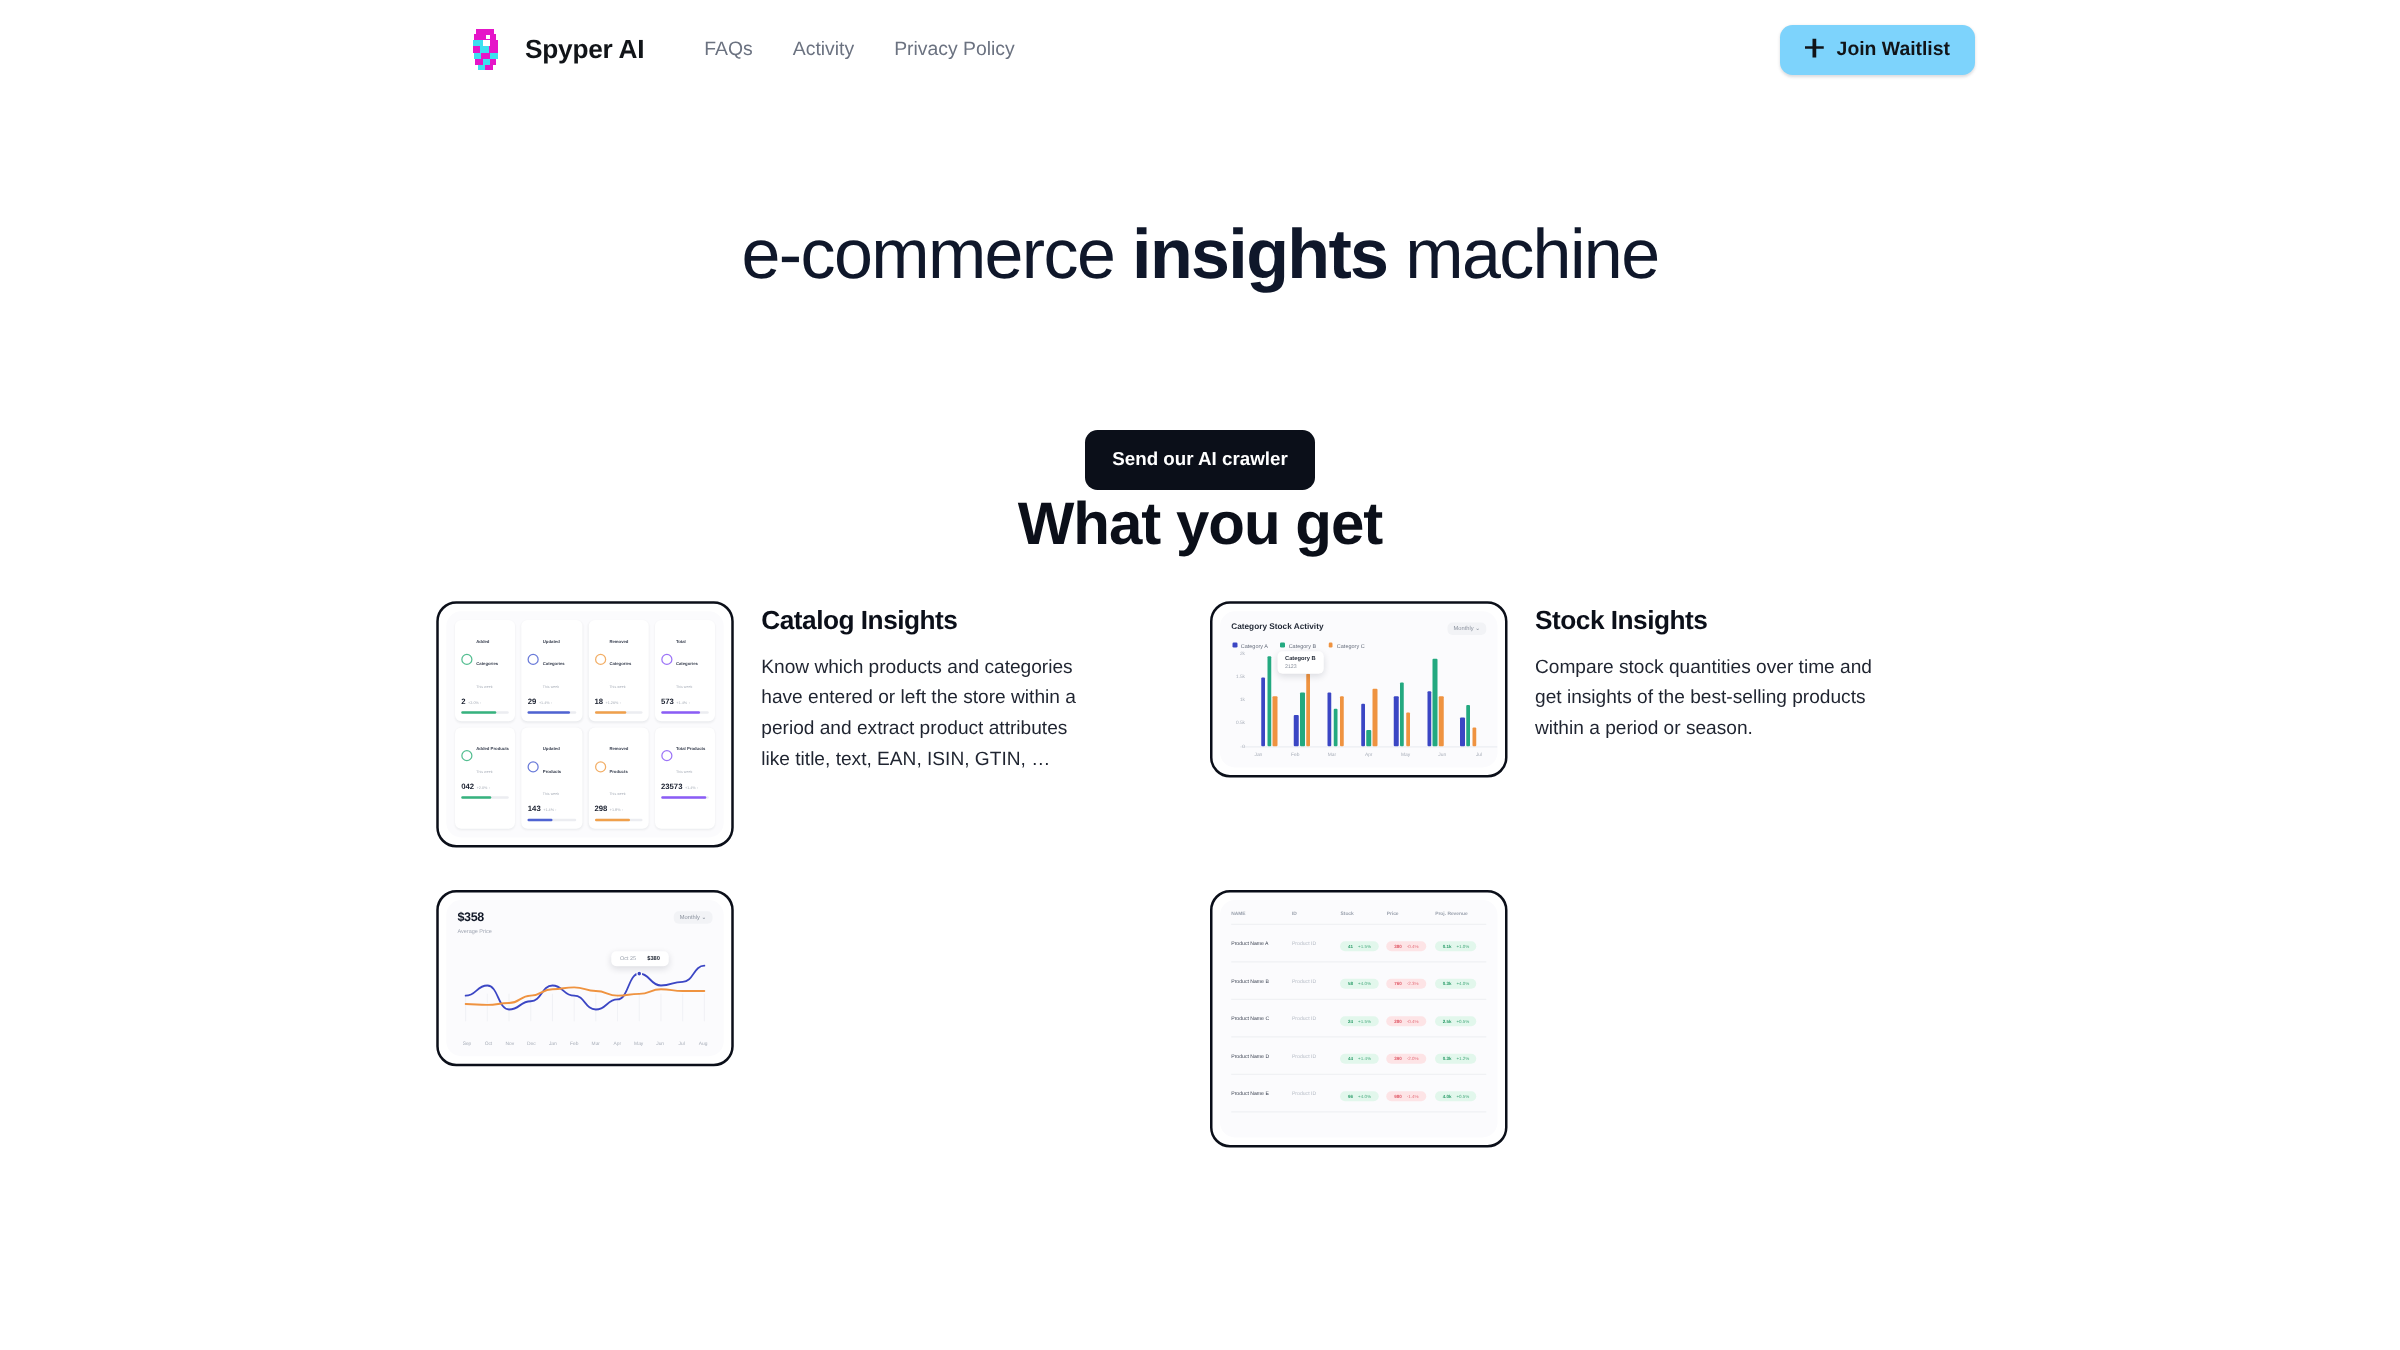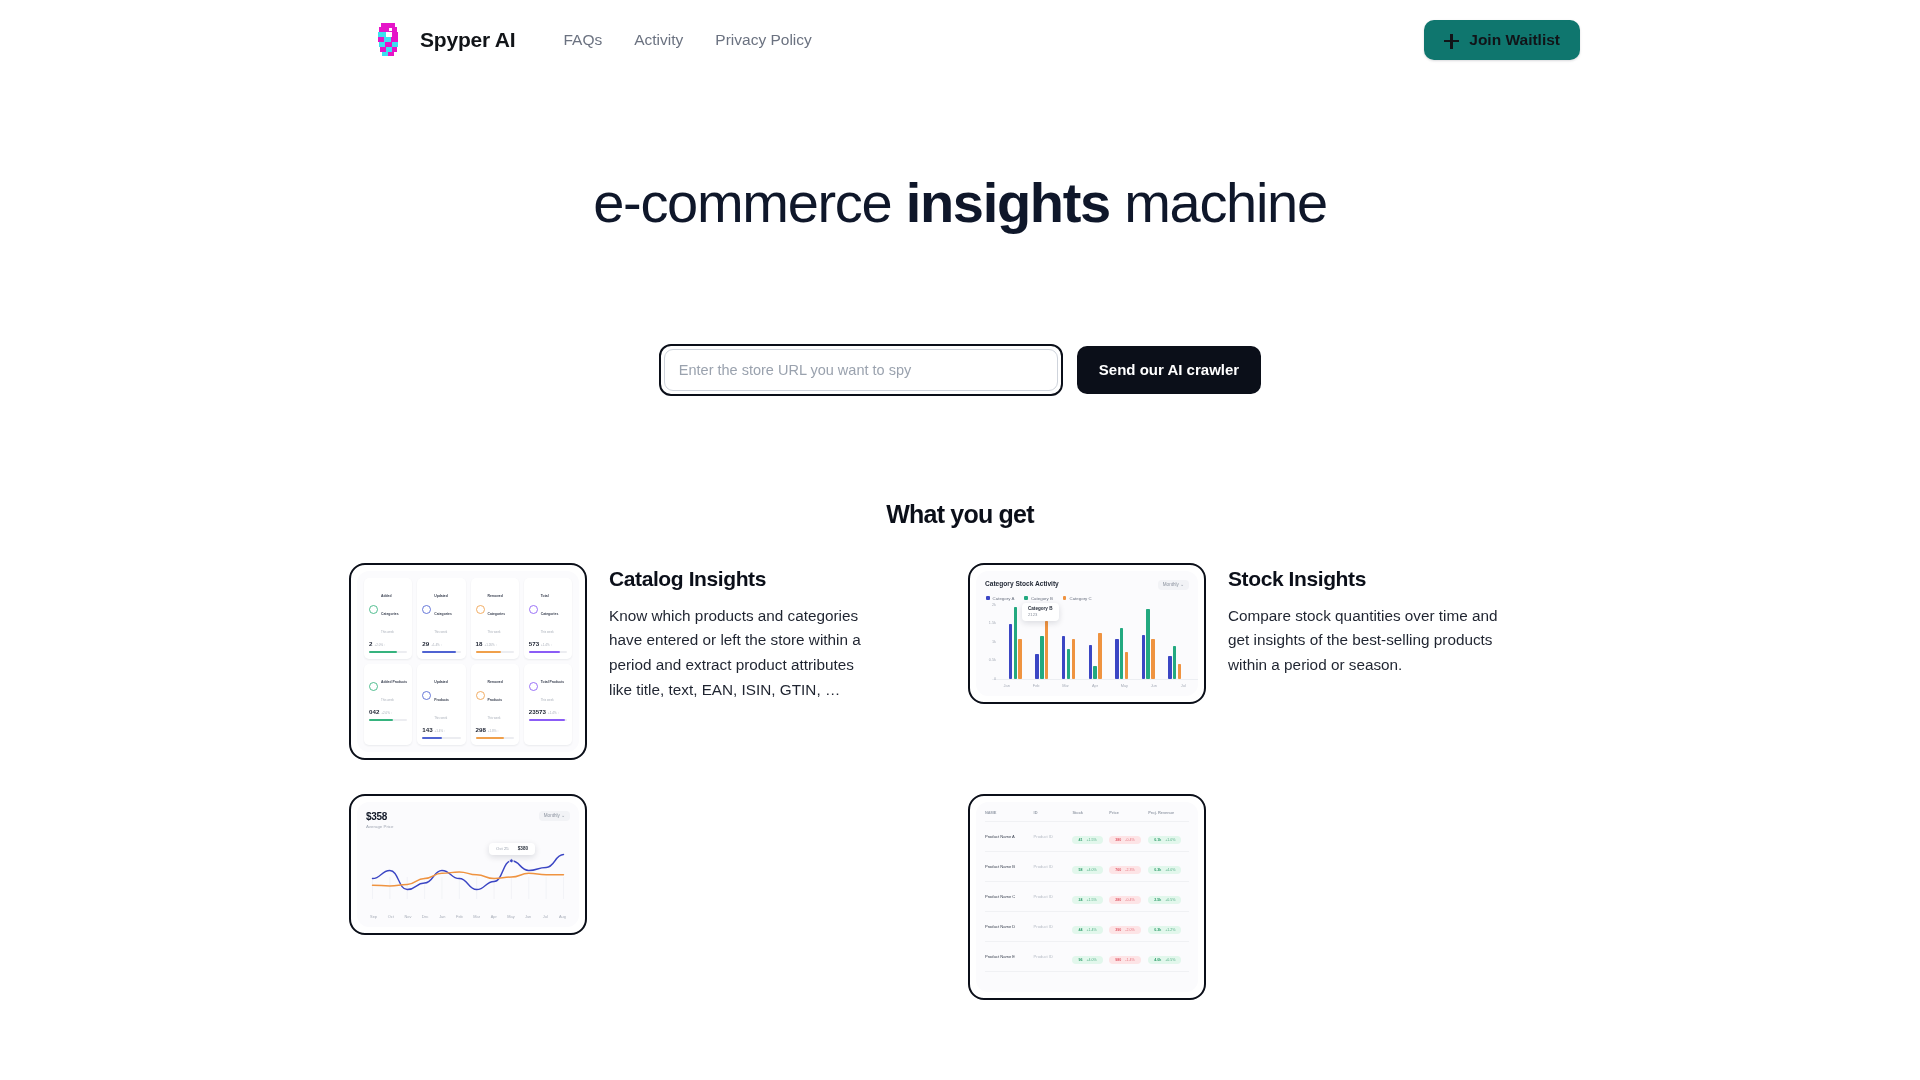--- a/index.html
+++ b/index.html
@@ -21,23 +21,23 @@
   .brand-name {
     font-size: 21px; font-weight: 700; color: #111418; letter-spacing: -0.2px;
   }
   .nav-links { display: flex; align-items: center; gap: 32px; margin-left: 48px; }
   .nav-link {
     font-size: 15.5px; color: #6b7280; text-decoration: none; cursor: pointer;
     white-space: nowrap;
   }
   .waitlist-btn {
     position: absolute; right: 340px; top: 50%; transform: translateY(-50%);
-    display: flex; align-items: flex-end; gap: 10px;
+    display: flex; align-items: flex-start; gap: 10px;
     padding: 11px 20px; border-radius: 10px; border: none;
-    background: #0f766e; cursor: pointer;
+    background: #7dd3fc; cursor: pointer;
     box-shadow: 0 1px 3px rgba(16,24,40,.10), 0 1px 2px rgba(16,24,40,.06);
     font-size: 15.5px; font-weight: 700; color: #111418;
     font-family: "Liberation Sans", sans-serif;
   }
   .plus-icon { width: 15px; height: 15px; position: relative; display: inline-block; }
   .plus-icon:before, .plus-icon:after {
     content: ""; position: absolute; background: #111418;
   }
   .plus-icon:before { left: 0; top: 6px; width: 15px; height: 2.4px; }
   .plus-icon:after { top: 0; left: 6px; height: 15px; width: 2.4px; }
@@ -78,22 +78,22 @@
   .url-input::placeholder { color: #9aa2ae; }
   .crawler-btn {
     height: 48px; padding: 0 22px; border-radius: 10px; border: none;
     background: #0b0f19; color: #fff; font-size: 15px; font-weight: 700;
     cursor: pointer; font-family: "Liberation Sans", sans-serif;
     white-space: nowrap;
   }
 
   
   .section-title {
-    text-align: center; margin-top: 104px;
-    font-size: 25px; font-weight: 800; color: #0b0f19; letter-spacing: -0.8px;
+    text-align: center; 
+    font-size: 48px; font-weight: 800; color: #0b0f19; letter-spacing: -0.8px;
   }
   .features {
     margin: 34px auto 0; width: 1222px;
     display: grid; grid-template-columns: 1fr 1fr;
     column-gap: 16px; row-gap: 34px;
   }
   .feature { display: flex; gap: 22px; align-items: flex-start; }
   .shot {
     flex: 0 0 auto; width: 238px; border-radius: 16px;
     border: 2.5px solid #0b0f19; background: #fff; overflow: hidden;
@@ -226,25 +226,20 @@
       <span>Join Waitlist</span>
     </button>
   </div>
 
   <div class="hero">
     <h1 class="headline">
       <span>e-commerce </span><b>insights</b><span> machine</span>
     </h1>
 
     <div class="search-row">
-      <div class="input-shell">
-        <div class="input-inner">
-          <input class="url-input" type="text" placeholder="Enter the store URL you want to spy" style="">
-        </div>
-      </div>
       <button class="crawler-btn">Send our AI crawler</button>
     </div>
   </div>
 
   <h2 class="section-title">What you get</h2>
 
   <div class="features">
 
     <div class="feature">
       <div class="shot">

